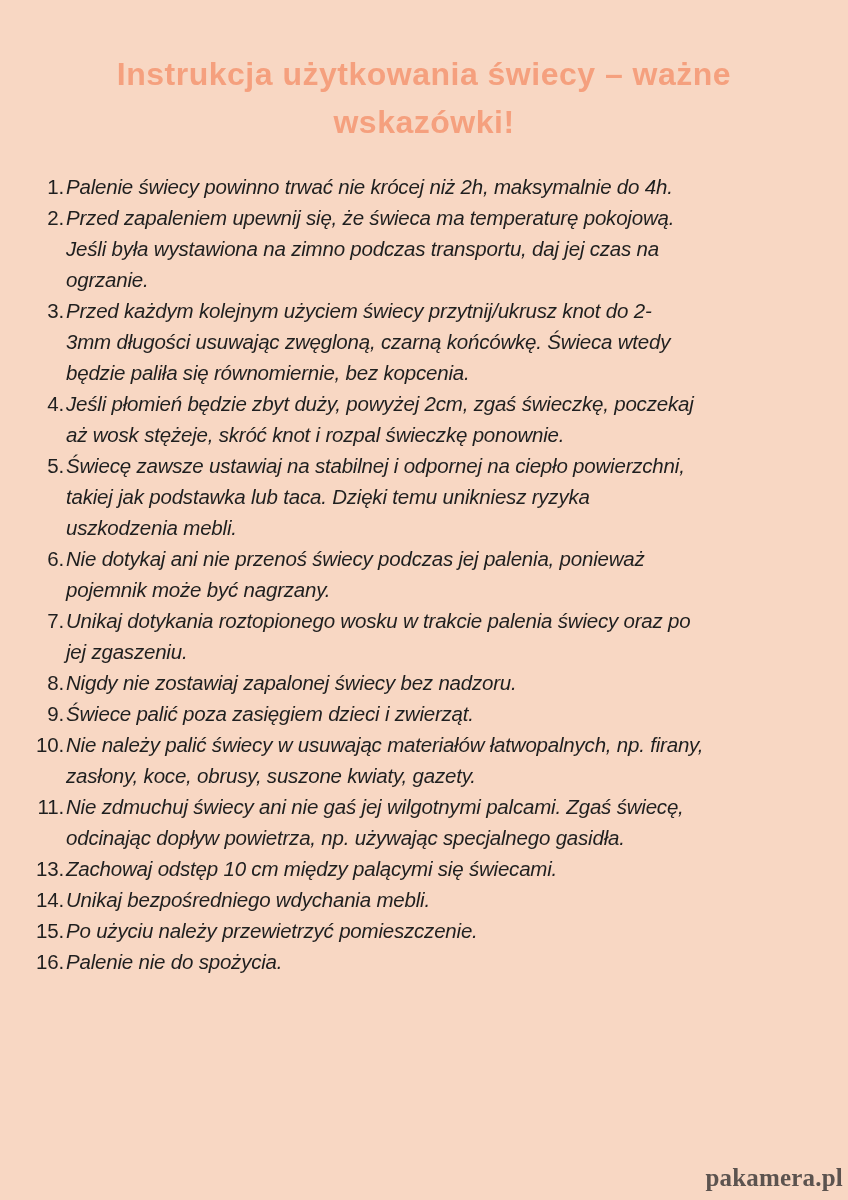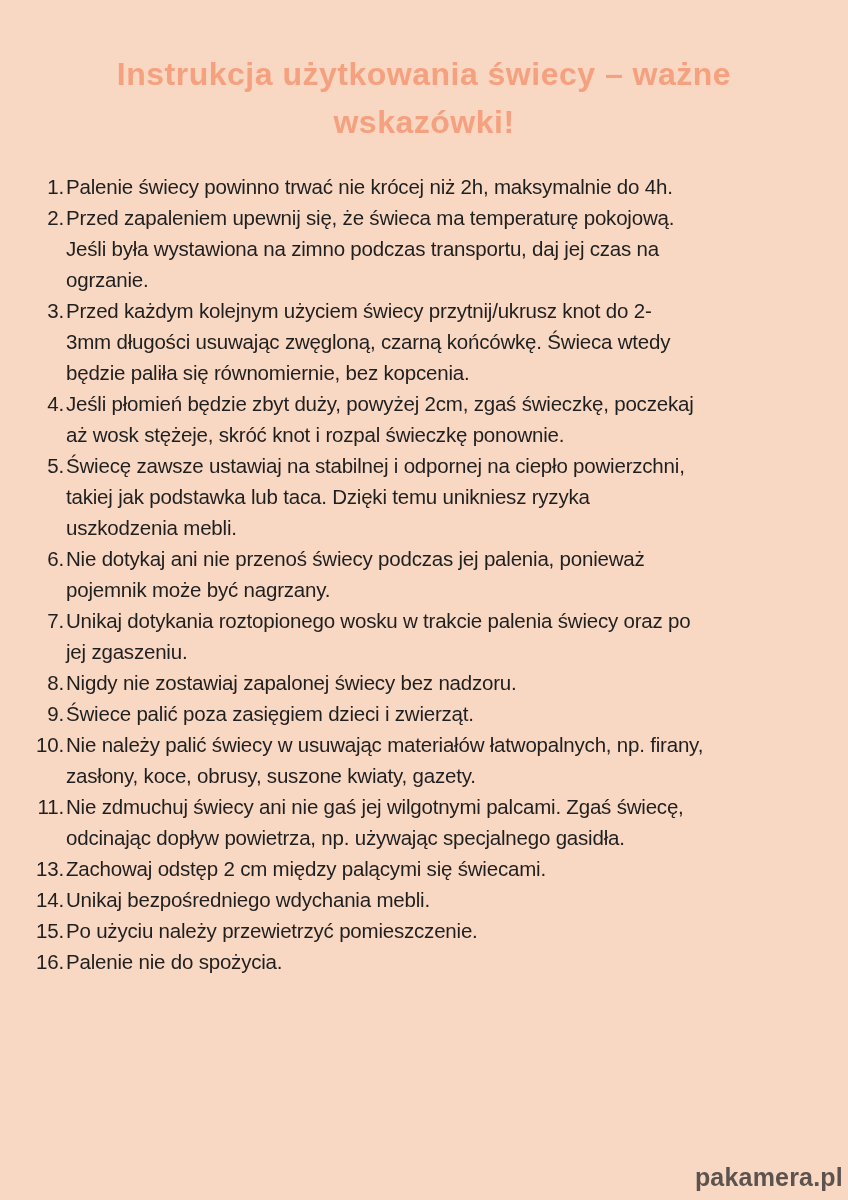--- a/index.html
+++ b/index.html
@@ -41,26 +41,27 @@
   }
   ol.instructions .num {
     width: 34px;
     flex-shrink: 0;
     text-align: right;
     margin-right: 2px;
   }
   ol.instructions .txt {
     flex: 1;
     white-space: pre-line;
+    font-style: italic;
   }
   .watermark {
     position: absolute;
     right: 5px;
     bottom: 8px;
-    font-family: Liberation Sans, sans-serif;
+    font-family: Liberation Serif, serif;
     font-size: 25px;
     font-weight: bold;
     letter-spacing: 0.2px;
     color: #5c534f;
   }
 </style>
 </head>
 <body>
 
 <div class="page">
@@ -119,21 +120,21 @@
       <span class="txt">Nie należy palić świecy w usuwając materiałów łatwopalnych, np. firany,
 zasłony, koce, obrusy, suszone kwiaty, gazety.</span>
     </li>
     <li>
       <span class="num">11.</span>
       <span class="txt">Nie zdmuchuj świecy ani nie gaś jej wilgotnymi palcami. Zgaś świecę,
 odcinając dopływ powietrza, np. używając specjalnego gasidła.</span>
     </li>
     <li>
       <span class="num">13.</span>
-      <span class="txt">Zachowaj odstęp 2 cm między palącymi się świecami.</span>
+      <span class="txt">Zachowaj odstęp 10 cm między palącymi się świecami.</span>
     </li>
     <li>
       <span class="num">14.</span>
       <span class="txt">Unikaj bezpośredniego wdychania mebli.</span>
     </li>
     <li>
       <span class="num">15.</span>
       <span class="txt">Po użyciu należy przewietrzyć pomieszczenie.</span>
     </li>
     <li>

